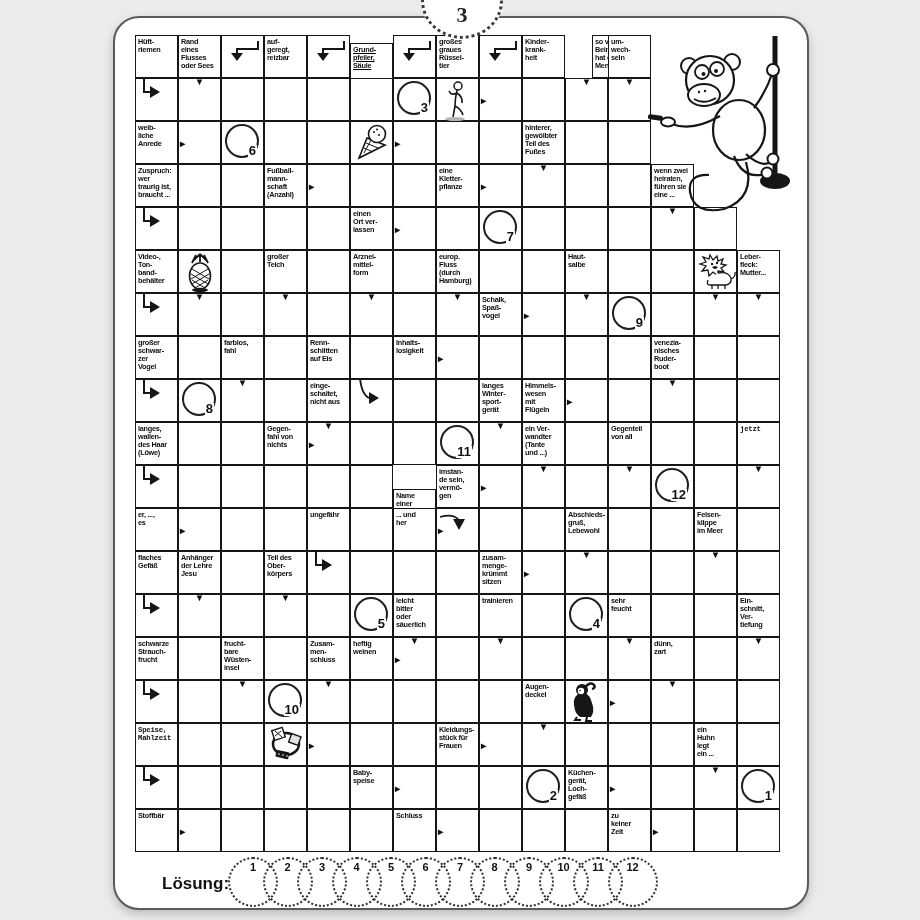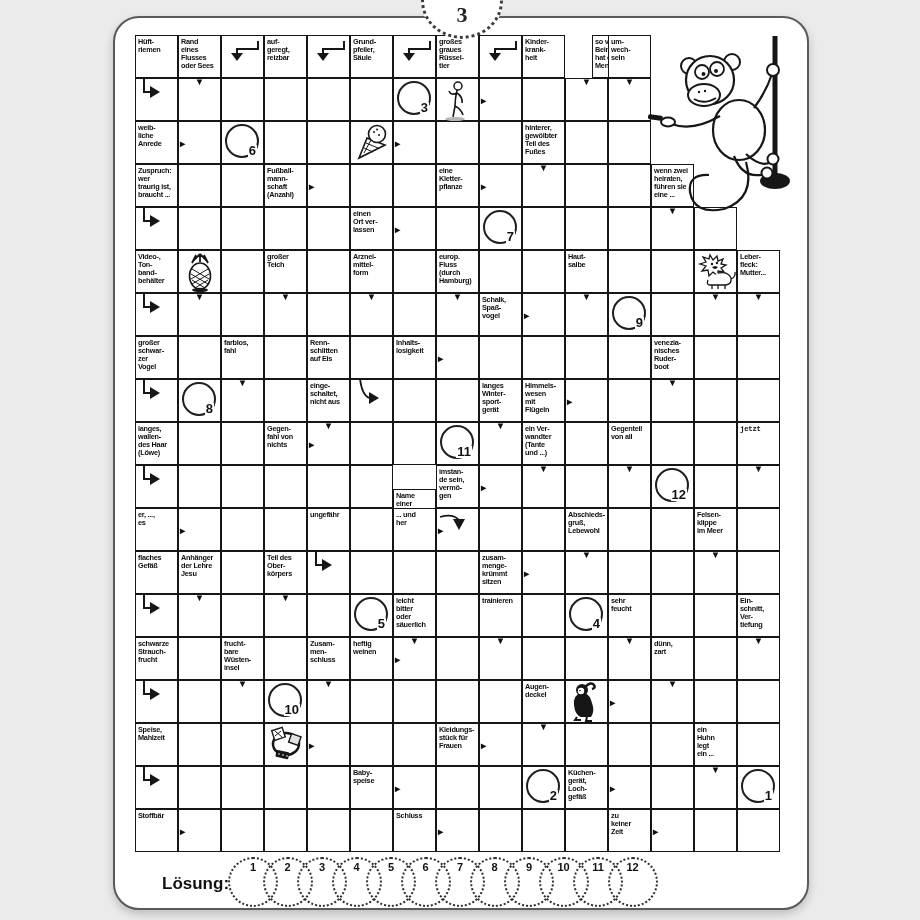--- a/index.html
+++ b/index.html
@@ -56,21 +56,21 @@
         <span class="ct">auf-
 geregt,
 reizbar</span>
       </div>
       <div class="cell" style="left: 172px; top: 0px;">
         <span class="mk m-bendtd"><svg width="34" height="26" viewBox="0 0 34 26">
             <path d="M31 2 V10 H10 V14" stroke="#161616" stroke-width="2" fill="none"></path>
             <path d="M4 14 L16 14 L10 22 Z" fill="#161616"></path>
           </svg></span>
       </div>
-      <div class="cell" style="left: 215px; top: 0px;">
+      <div class="cell" style="left: 215px; top: 8px; text-decoration: underline;">
         <span class="ct">Grund-
 pfeiler,
 Säule</span>
       </div>
       <div class="cell" style="left: 258px; top: 0px;">
         <span class="mk m-bendtd"><svg width="34" height="26" viewBox="0 0 34 26">
             <path d="M31 2 V10 H10 V14" stroke="#161616" stroke-width="2" fill="none"></path>
             <path d="M4 14 L16 14 L10 22 Z" fill="#161616"></path>
           </svg></span>
       </div>
@@ -722,21 +722,21 @@
           </svg></span>
       </div>
       <div class="cell" style="left: 473px; top: 645px;">
         <span class="ar">►</span>
       </div>
       <div class="cell" style="left: 516px; top: 645px;">
         <span class="ad">▼</span>
       </div>
       <div class="cell" style="left: 559px; top: 645px;"></div>
       <div class="cell" style="left: 602px; top: 645px;"></div>
-      <div class="cell" style="left: 0px; top: 688px;">
+      <div class="cell" style="left: 0px; top: 688px; font-family: Liberation Mono, monospace;">
         <span class="ct">Speise,
 Mahlzeit</span>
       </div>
       <div class="cell" style="left: 43px; top: 688px;"></div>
       <div class="cell" style="left: 86px; top: 688px;"></div>
       <div class="cell" style="left: 129px; top: 688px;">
         <span class="icon-wrap"><svg width="40" height="38" viewBox="0 0 40 38">
             <ellipse cx="20" cy="20" rx="13" ry="11" fill="none" stroke="#161616" stroke-width="2.5"></ellipse>
             <rect x="7" y="5" width="11" height="10" fill="#fff" stroke="#161616" stroke-width="1.4" transform="rotate(-18 12 10)"></rect>
             <path d="M9 7 L16 13 M9 12 L15 7" stroke="#161616" stroke-width="1"></path>

